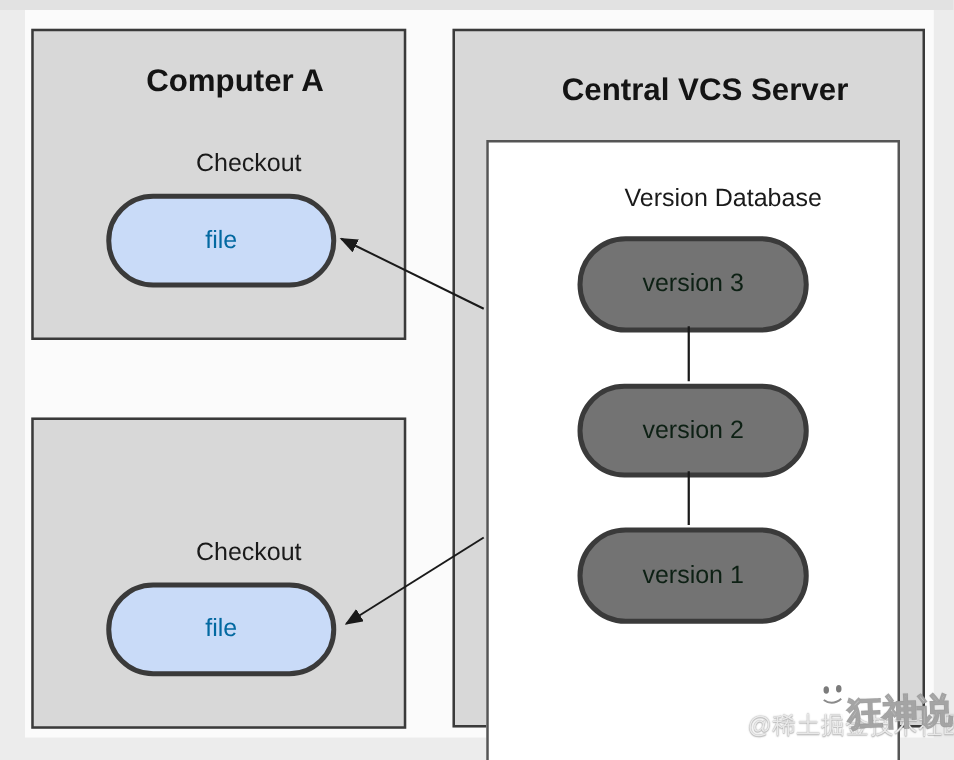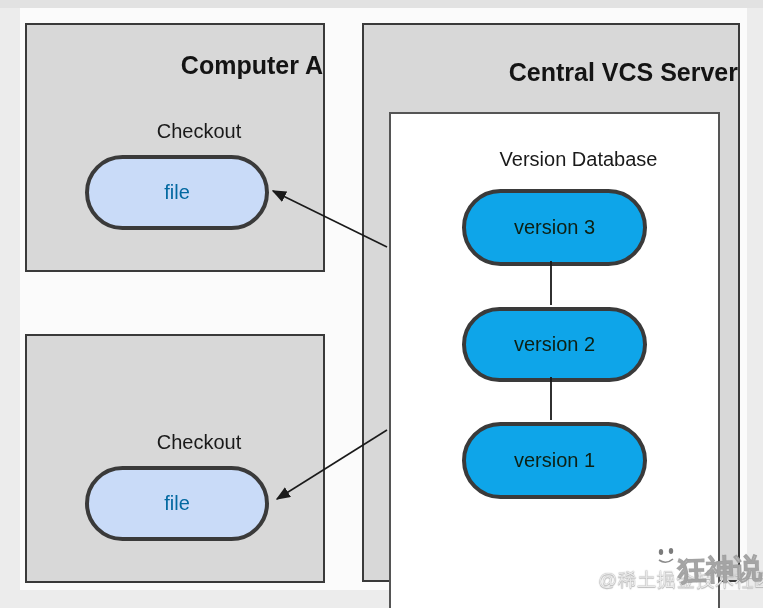--- a/index.html
+++ b/index.html
@@ -21,41 +21,41 @@
     position: absolute; left: 20px; top: 8px; width: 727px; height: 582px;
     background: #fbfbfb;
   }
 
   .box {
     position: absolute;
     background: #d8d8d8;
     border: 2px solid #3a3a3a;
   }
   .box-title {
-    position: absolute; left: 0; width: 100%;
-    text-align: right;
+    position: absolute; left: 13px; width: 100%;
+    text-align: center;
     font-size: 25px; font-weight: bold; color: #141414;
     line-height: 28px;
   }
   .sub-label {
     position: absolute; left: 0; width: 100%;
     text-align: center;
     font-size: 20px; color: #1a1a1a;
     line-height: 24px;
     padding-left: 48px;
   }
   .pill {
     position: absolute;
     border: 4px solid #3a3a3a;
     border-radius: 40px;
     display: flex; align-items: center; justify-content: center;
     font-size: 20px;
   }
   .pill-file { background: #c9dbf8; color: #0369a1; }
-  .pill-version { background: #0ea5e9; color: #0d2014; }
+  .pill-version { background: #737373; color: #0d2014; }
 
   
   .computer-a { left: 25px; top: 23px; width: 300px; height: 249px; }
   
   .computer-b { left: 25px; top: 334px; width: 300px; height: 249px; }
   .computer-box .box-title { top: 26px; }
   .computer-box .sub-label { top: 94px; }
   .computer-box .pill { left: 58px; top: 130px; width: 184px; height: 75px; }
 
   

